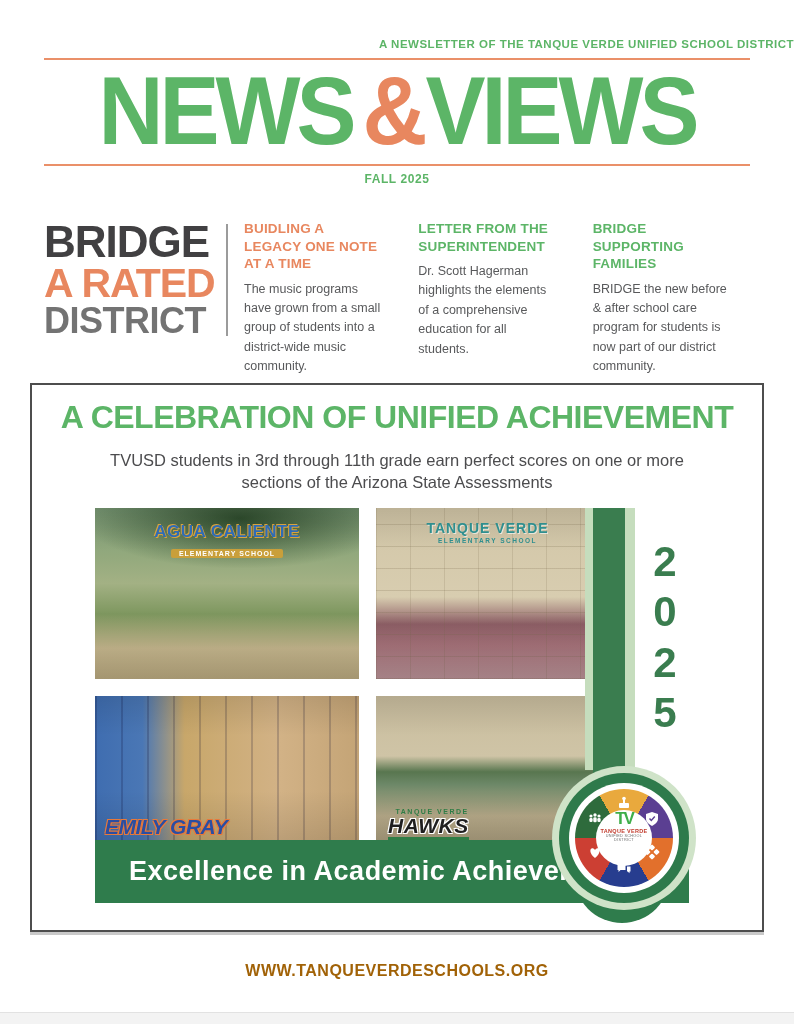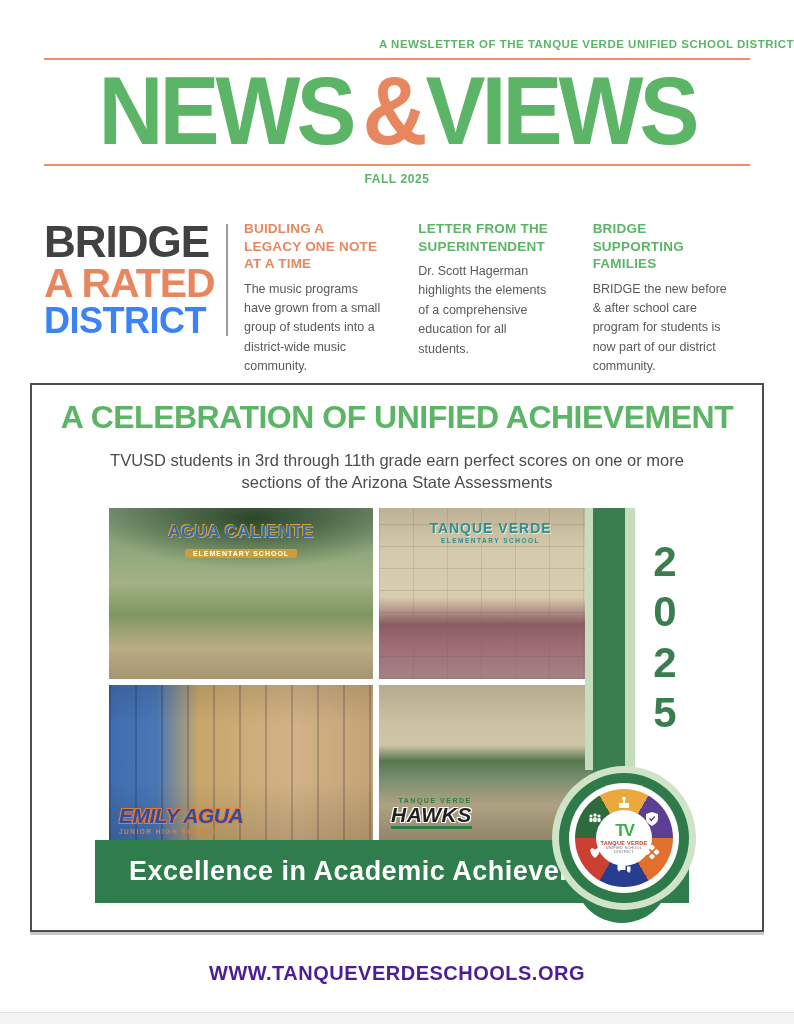--- a/index.html
+++ b/index.html
@@ -33,21 +33,21 @@
     letter-spacing:.6px; color:#5cb567;
   }
   
   .teasers {
     position:absolute; top:220px; left:44px; width:706px;
     display:flex; align-items:flex-start;
   }
   .badge { width:180px; flex:0 0 auto; line-height:.98; letter-spacing:-1px; }
   .badge .b1 { font-size:44px; font-weight:bold; color:#414042; }
   .badge .b2 { font-size:41px; font-weight:bold; color:#e8875f; }
-  .badge .b3 { font-size:36px; font-weight:bold; color:#3b82f6; letter-spacing:-.5px; }
+  .badge .b3 { font-size:36px; font-weight:bold; color:#737373; letter-spacing:-.5px; }
   .vdivider { width:2px; height:112px; background:#9b9b9b; margin:4px 16px 0 2px; flex:0 0 auto; }
   .teaser-col { flex:1 1 0; margin-right:34px; }
   .teaser-col:last-child { margin-right:17px; }
   .teaser-col h3 { font-size:13.5px; font-weight:bold; line-height:1.3; letter-spacing:.2px; }
   .teaser-col.accent-green h3 { color:#5cb567; }
   .teaser-col.accent-orange h3 { color:#e8875f; }
   .teaser-col p { margin-top:7px; font-size:12.5px; line-height:1.55; color:#58595b; }
   
   .feature {
     position:absolute; left:30px; top:383px; width:734px; height:549px;
@@ -60,21 +60,21 @@
     letter-spacing:-.5px; color:#5cb567;
   }
   .feature-sub {
     position:absolute; top:64px; left:50%; transform:translateX(-50%);
     width:620px; text-align:center; font-size:16.5px; line-height:1.35; color:#4c4c4e;
   }
   
   .collage {
     position:absolute; left:63px; top:123px; width:490px; height:332px;
     display:grid; grid-template-columns:264px 223px; grid-template-rows:171px 158px;
-    gap:6px; background:#ffffff;margin-left:14px;
+    gap:17px; background:#ffffff;
   }
   .photo { position:relative; overflow:hidden; }
   .photo-shade { position:absolute; inset:0;
     background:linear-gradient(180deg, rgba(0,0,0,.10) 0%, rgba(0,0,0,0) 25%, rgba(0,0,0,0) 60%, rgba(0,0,0,.14) 100%); }
   .photo-agua {
     background:
       radial-gradient(ellipse 220px 70px at 55% 6%, rgba(32,62,32,.85) 0%, rgba(32,62,32,0) 72%),
       linear-gradient(180deg,#7f9f7a 0%,#93a97d 28%,#a3b184 44%,#7e975f 62%,#c9ba90 82%,#bfae83 100%);
   }
   .photo-tves {
@@ -136,37 +136,37 @@
   .seal { position:absolute; left:520px; top:381px; width:144px; height:144px; z-index:3; }
   .seal .ring-pale { position:absolute; inset:0; border-radius:50%; background:#cfe3c8; }
   .seal .ring-dark { position:absolute; inset:7px; border-radius:50%; background:#2e7a4b; }
   .seal .ring-white { position:absolute; inset:17px; border-radius:50%; background:#ffffff; }
   .seal .wheel { position:absolute; inset:23px; border-radius:50%;
     background:conic-gradient(from -30deg,
       #e9a93d 0deg 60deg, #5b3f92 60deg 120deg, #e2702c 120deg 180deg,
       #273d8f 180deg 240deg, #cc3f33 240deg 300deg, #2e6b3c 300deg 360deg); }
   .seal .hub { position:absolute; left:50%; top:50%; transform:translate(-50%,-50%);
     width:56px; height:56px; border-radius:50%; background:#ffffff;
-    display:flex; flex-direction:column; align-items:center; justify-content:center; text-align:center; }
+    display:flex; flex-direction:column; align-items:center; justify-content:flex-start; text-align:center; }
   .hub .tv { font-size:17px; font-weight:bold; color:#3fae49; letter-spacing:-2px; line-height:1; }
   .hub .n1 { font-size:5.5px; font-weight:bold; color:#c0392b; margin-top:1px; letter-spacing:.3px; }
   .hub .n2 { font-size:3.8px; color:#6b6b6b; letter-spacing:.3px; }
   .seg-icon { position:absolute; width:16px; height:16px; }
   .seg-icon svg { width:100%; height:100%; display:block; }
   .icon-podium { left:64px; top:29px; }
   .icon-shield { left:92px; top:45px; }
   .icon-puzzle { left:92px; top:78px; }
   .icon-chat   { left:64px; top:95px; }
   .icon-heart  { left:35px; top:78px; }
   .icon-people { left:35px; top:45px; }
   
   .footer-url {
     position:absolute; top:962px; left:0; width:100%;
-    text-align:center; font-size:20px; font-weight:bold;
-    letter-spacing:.5px; color:#4c1d95; text-decoration:none; display:block;
+    text-align:center; font-size:16px; font-weight:bold;
+    letter-spacing:.5px; color:#a16207; text-decoration:none; display:block;
   }
   .bottom-strip {
     position:absolute; bottom:0; left:0; width:100%; height:12px;
     background:#f3f3f3; border-top:1px solid #e2e2e2;
   }
 </style>
 </head>
 <body>
 
 <div class="page">
@@ -217,21 +217,21 @@
       <div class="photo photo-tves">
         <div class="photo-shade"></div>
         <div class="school-tag tag-tves">
           <div class="l1">TANQUE VERDE</div>
           <div class="l2">ELEMENTARY SCHOOL</div>
         </div>
       </div>
       <div class="photo photo-emily">
         <div class="photo-shade"></div>
         <div class="school-tag tag-emily">
-          <div class="l1">EMILY AGUA</div>
+          <div class="l1">EMILY GRAY</div>
           <div class="l2">JUNIOR HIGH SCHOOL</div>
         </div>
       </div>
       <div class="photo photo-hawks">
         <div class="photo-shade"></div>
         <div class="school-tag tag-hawks">
           <div class="l1">TANQUE VERDE</div>
           <div class="l2">HAWKS</div>
         </div>
       </div>

